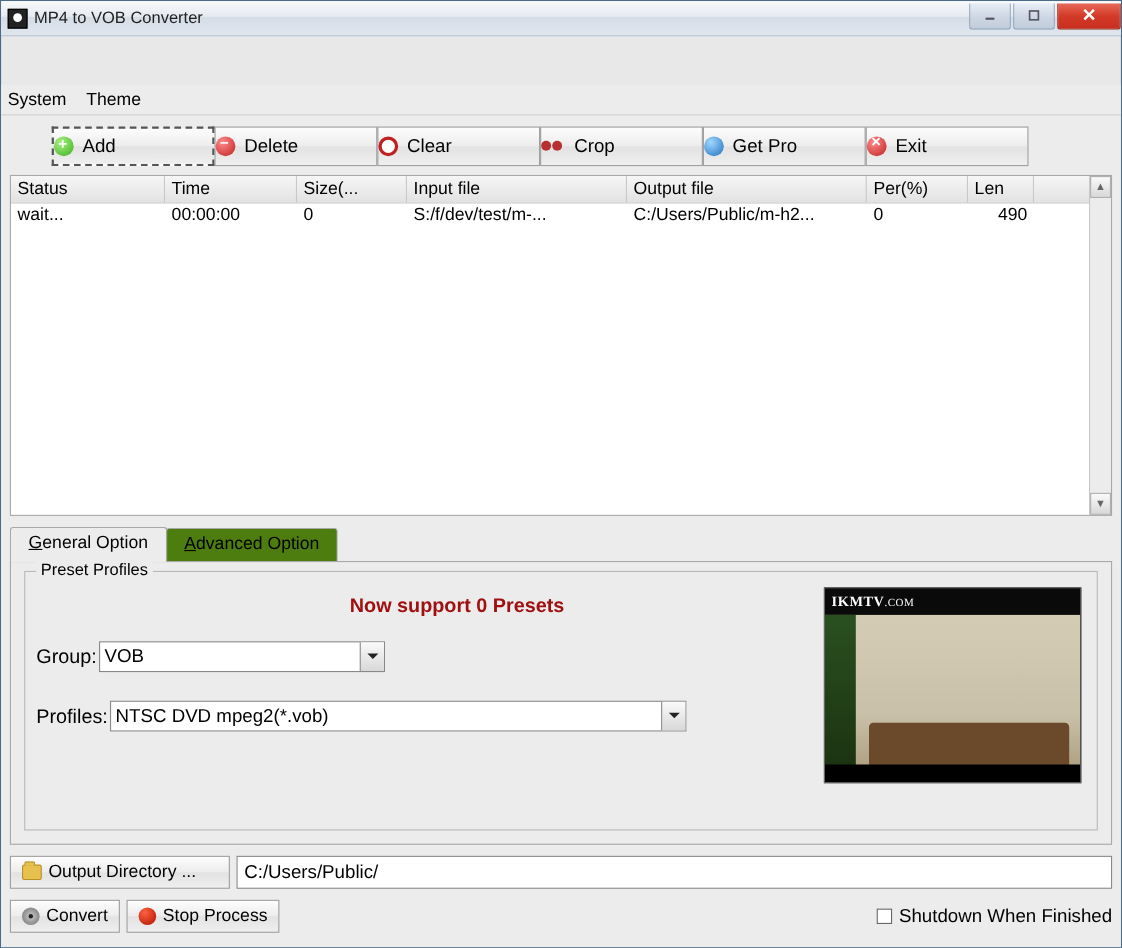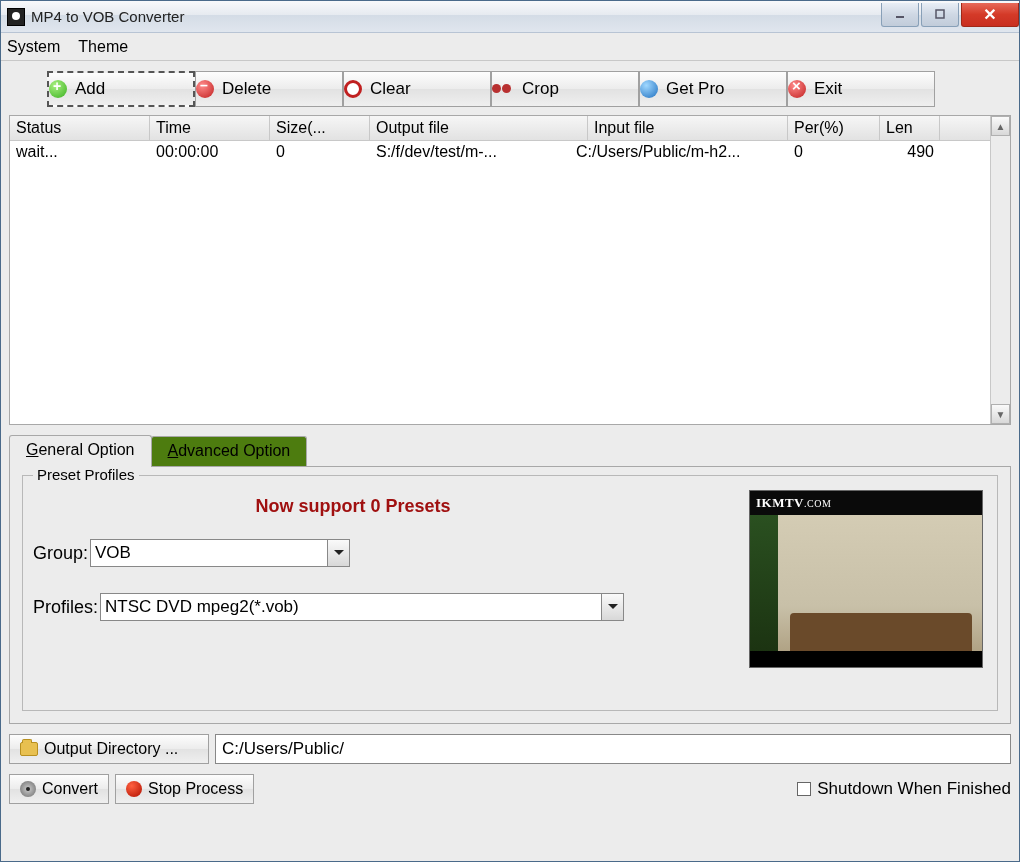--- a/index.html
+++ b/index.html
@@ -70,20 +70,21 @@
 }
 
 .menubar {
   height: 28px;
   background: #ececec;
   border-bottom: 1px solid #c8c8c8;
   display: flex;
   align-items: center;
   padding-left: 6px;
   font-size: 16px;
+  margin-top: 44px;
 }
 .menubar span { margin-right: 18px; cursor: default; }
 
 .client {
   flex: 1;
   padding: 6px 8px 6px 8px;
   display: flex;
   flex-direction: column;
   background: #ececec;
 }
@@ -183,21 +184,21 @@
 }
 .fieldset .legend {
   position: absolute; top: -10px; left: 10px;
   background: #ececec; padding: 0 4px;
   font-size: 15px;
 }
 .presetmsg {
   color: #a01010;
   font-weight: 600;
   font-size: 18px;
-  text-align: center;
+  text-align: right;
   margin: 8px 0 22px 160px;
   width: 320px;
 }
 .formrow { display: flex; align-items: center; margin-top: 8px; }
 .formrow label { font-size: 18px; margin-right: 2px;}
 .combo {
   border: 1px solid #888; background: #fff;
   height: 28px; display: flex; align-items: center;
   padding: 0 4px; font-size: 17px;
   position: relative;
@@ -313,22 +314,22 @@
         <span class="ticon redx"></span>
         <span>Exit</span>
       </div>
     </div>
 
     <div class="tablewrap">
       <div class="thead">
         <div class="th c-status">Status</div>
         <div class="th c-time">Time</div>
         <div class="th c-size">Size(...</div>
+        <div class="th c-input">Input file</div>
         <div class="th c-output">Output file</div>
-        <div class="th c-input">Input file</div>
         <div class="th c-per">Per(%)</div>
         <div class="th c-len">Len</div>
       </div>
       <div class="tbody">
         <div class="trow">
           <div class="td c-status">wait...</div>
           <div class="td c-time">00:00:00</div>
           <div class="td c-size">0</div>
           <div class="td c-input">S:/f/dev/test/m-...</div>
           <div class="td c-output">C:/Users/Public/m-h2...</div>

